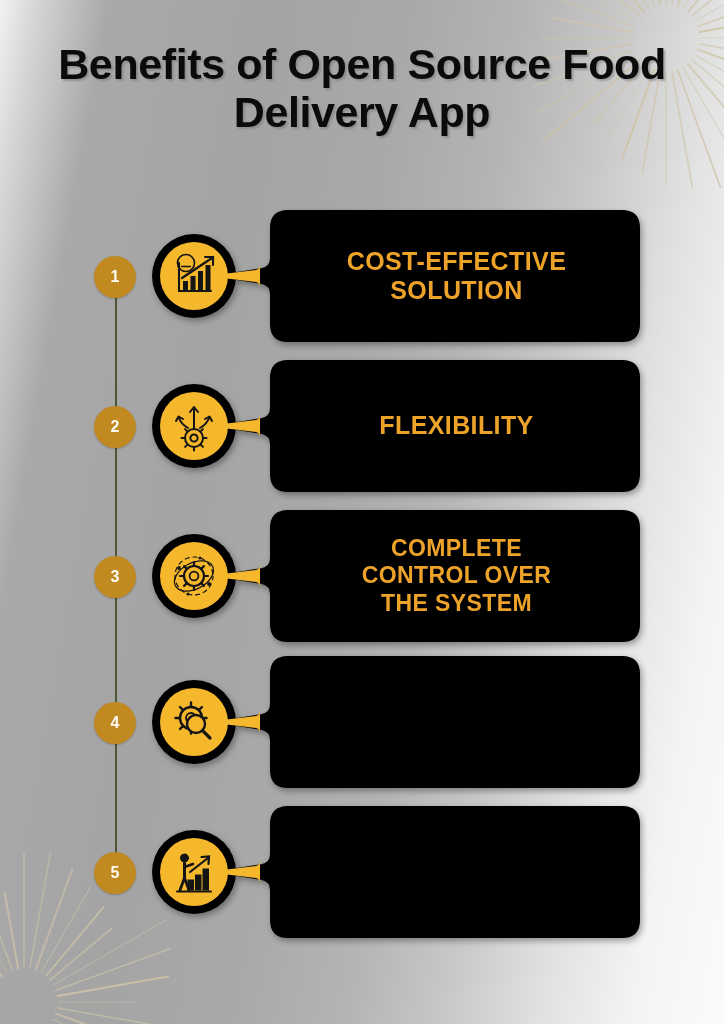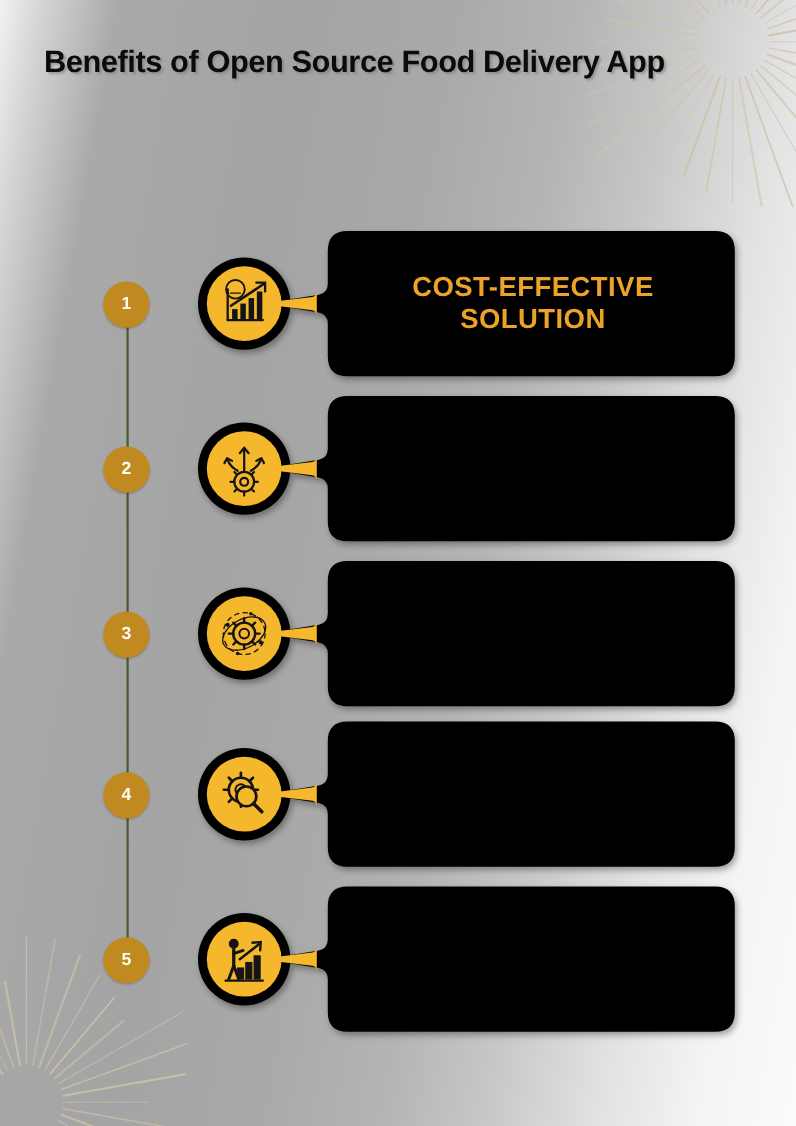--- a/index.html
+++ b/index.html
@@ -36,22 +36,22 @@
   
   .burst { position:absolute; pointer-events:none; }
   #burst-tr { top:-112px; right:-92px; width:300px; height:300px; }
   #burst-bl { left:-126px; bottom:-128px; width:300px; height:300px; }
 
   
   #title {
     position:absolute;
     left:40px; top:40px;
     width:644px;
-    text-align:left;
-    font-size:28px;
+    text-align:center;
+    font-size:43px;
     font-weight:bold;
     line-height:1.12;
     letter-spacing:-0.4px;
     color:#0b0b0b;
     text-shadow:2px 2px 2px rgba(120,120,120,.55);
     z-index:5;
   }
 
   
   #rail {
@@ -87,21 +87,21 @@
     display:flex;
     align-items:center;
     justify-content:center;
     box-shadow:0 1px 2px rgba(0,0,0,.22);
     z-index:4;
   }
 
   
   .assembly {
     position:absolute;
-    left:172px; top:0;
+    left:144px; top:0;
     width:500px; height:140px;
   }
   .assembly svg { display:block; overflow:visible; }
 
   .card-text {
     position:absolute;
     left:130px; top:0;
     width:365px; height:140px;
     display:flex;
     align-items:center;
@@ -262,20 +262,21 @@
             <line x1="43.6" y1="88.4" x2="41.1" y2="90.9"></line>
           </g>
           <line x1="50" y1="70" x2="50" y2="52"></line>
           <path d="M 46 56 L 50 51 L 54 56"></path>
           <path d="M 44 72 Q 37 68 35 62"></path>
           <path d="M 32 65 L 34.5 60.5 L 39 63"></path>
           <path d="M 56 72 Q 63 68 65 62"></path>
           <path d="M 61 63 L 65.5 60.5 L 68 65"></path>
         </g>
       </svg>
+      <div class="card-text">FLEXIBILITY</div>
     </div>
   </div>
 
   <div class="row" id="row-2">
     <div class="num">3</div>
     <div class="assembly">
       <svg width="500" height="140" viewBox="0 0 500 140" aria-hidden="true">
         <g filter="url(#sh0)">
           <path d="M 68 70 L 118 62 Q 126 60 126 52 L 126 22 Q 126 4 144 4 L 478 4 Q 496 4 496 22 L 496 118 Q 496 136 478 136 L 144 136 Q 126 136 126 118 L 126 88 Q 126 80 118 78 Z" fill="#050505"></path>
           <circle cx="50" cy="70" r="42" fill="#050505"></circle>
@@ -296,20 +297,23 @@
             <line x1="42.9" y1="77.1" x2="40.1" y2="79.9"></line>
           </g>
           <ellipse cx="50" cy="70" rx="19" ry="19" stroke-width="1.2" stroke-dasharray="4 4"></ellipse>
           <ellipse cx="50" cy="70" rx="21" ry="13" stroke-width="1.2" transform="rotate(-28 50 70)"></ellipse>
           <circle cx="35" cy="62" r="1.9" fill="#141414" stroke="none"></circle>
           <circle cx="65" cy="78" r="1.9" fill="#141414" stroke="none"></circle>
           <circle cx="56" cy="52" r="1.6" fill="#141414" stroke="none"></circle>
           <circle cx="44" cy="88" r="1.6" fill="#141414" stroke="none"></circle>
         </g>
       </svg>
+      <div class="card-text small">COMPLETE
+CONTROL OVER
+THE SYSTEM</div>
     </div>
   </div>
 
   <div class="row" id="row-3">
     <div class="num">4</div>
     <div class="assembly">
       <svg width="500" height="140" viewBox="0 0 500 140" aria-hidden="true">
         <g filter="url(#sh0)">
           <path d="M 68 70 L 118 62 Q 126 60 126 52 L 126 22 Q 126 4 144 4 L 478 4 Q 496 4 496 22 L 496 118 Q 496 136 478 136 L 144 136 Q 126 136 126 118 L 126 88 Q 126 80 118 78 Z" fill="#050505"></path>
           <circle cx="50" cy="70" r="42" fill="#050505"></circle>

